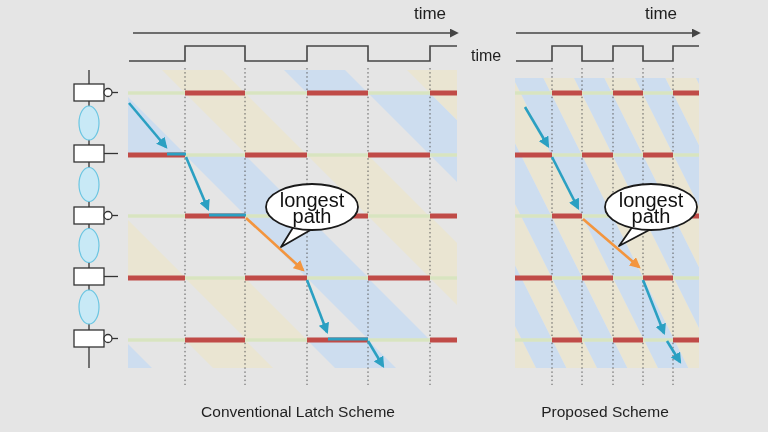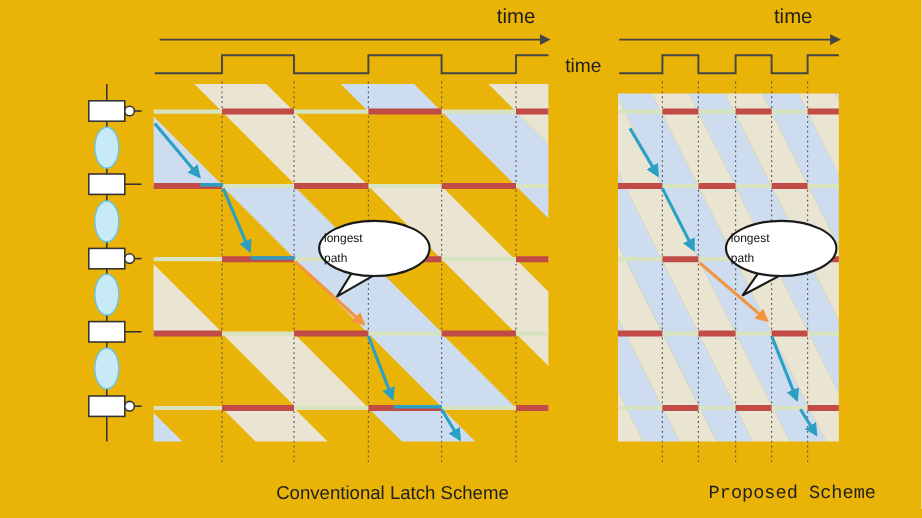--- a/index.html
+++ b/index.html
@@ -1,23 +1,23 @@
 <!DOCTYPE html>
 <html><head>
 <meta charset="utf-8">
 <style>
   html,body{margin:0;padding:0;background:#fff;}
-  #stage{position:relative;width:768px;height:432px;background:#eab308;overflow:hidden;
+  #stage{position:relative;width:768px;height:432px;background:#e5e5e5;overflow:hidden;
          font-family:"Liberation Sans",sans-serif;}
   #art{position:absolute;left:0;top:0;}
   .lbl{position:absolute;color:#1f1f1f;line-height:1.1;}
   .axis-lbl{font-size:17px;text-align:center;}
   .clock-lbl{font-size:16px;}
-  .caption{font-size:15.5px;text-align:right;}
-  .bubble-txt{font-size:10px;line-height:16px;color:#111;}
+  .caption{font-size:15.5px;text-align:center;}
+  .bubble-txt{font-size:20px;text-align:center;line-height:16px;color:#111;}
 </style>
 </head>
 <body>
 
 <div id="stage">
   <svg id="art" width="768" height="432" viewBox="0 0 768 432">
       <defs>
         <marker id="mTeal" markerUnits="userSpaceOnUse" markerWidth="11" markerHeight="11" refX="8.8" refY="5.5" orient="auto">
           <path d="M0,0 L11,5.5 L0,11 Z" fill="#2ba0c2"></path>
         </marker>
@@ -183,21 +183,21 @@
         <circle cx="108" cy="338.5" r="4" fill="#fff" stroke="#333333" stroke-width="1.3"></circle>
         <line x1="112" y1="338.5" x2="118" y2="338.5" stroke="#333333" stroke-width="1.3"></line>
       </g>
     </svg>
 
   <div class="lbl axis-lbl" id="timeL" style="left:394px;top:5px;width:72px;">time</div>
   <div class="lbl axis-lbl" id="timeR" style="left:625px;top:5px;width:72px;">time</div>
   <div class="lbl clock-lbl" id="clockLbl" style="left:471px;top:47px;width:52px;">time</div>
 
   <div class="lbl caption" style="left:172px;top:403px;width:252px;">Conventional Latch Scheme</div>
-  <div class="lbl caption" style="left:480px;top:403px;width:250px;font-family:Liberation Mono, monospace;">Proposed Scheme</div>
+  <div class="lbl caption" style="left:480px;top:403px;width:250px;">Proposed Scheme</div>
 
   <div class="lbl bubble-txt" style="left:270px;top:192px;width:84px;">
     <div>longest</div>
     <div>path</div>
   </div>
   <div class="lbl bubble-txt" style="left:609px;top:192px;width:84px;">
     <div>longest</div>
     <div>path</div>
   </div>
 </div>

